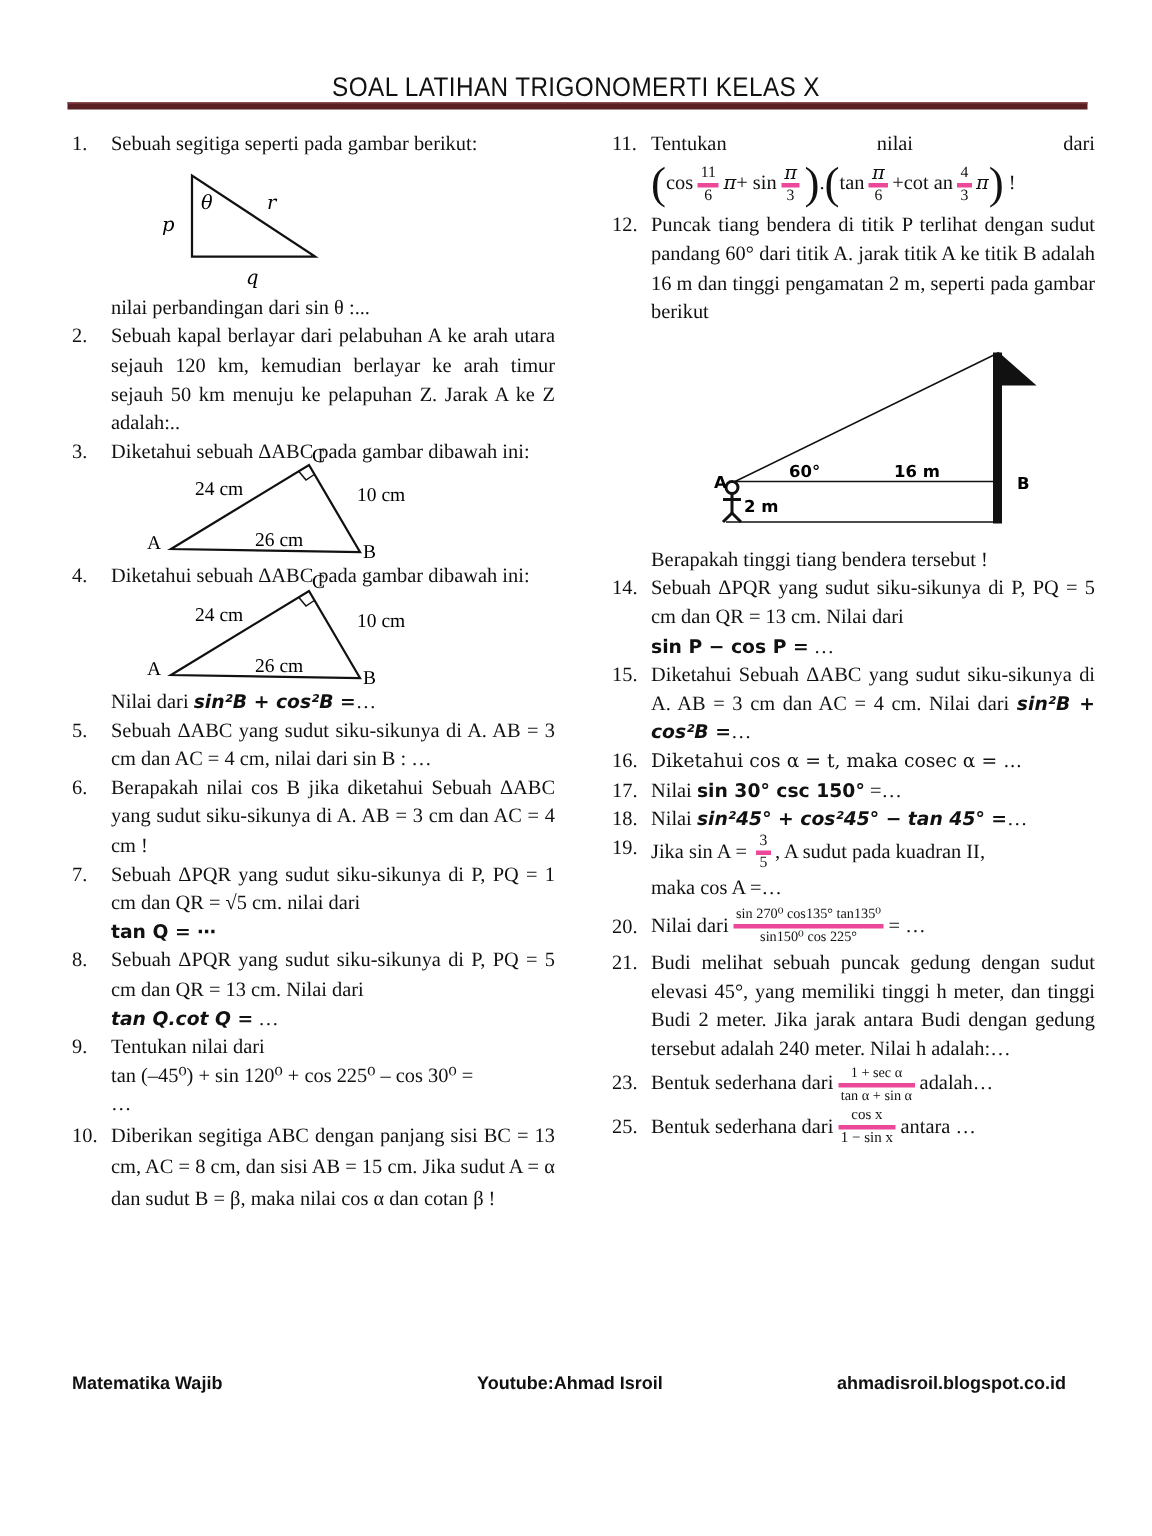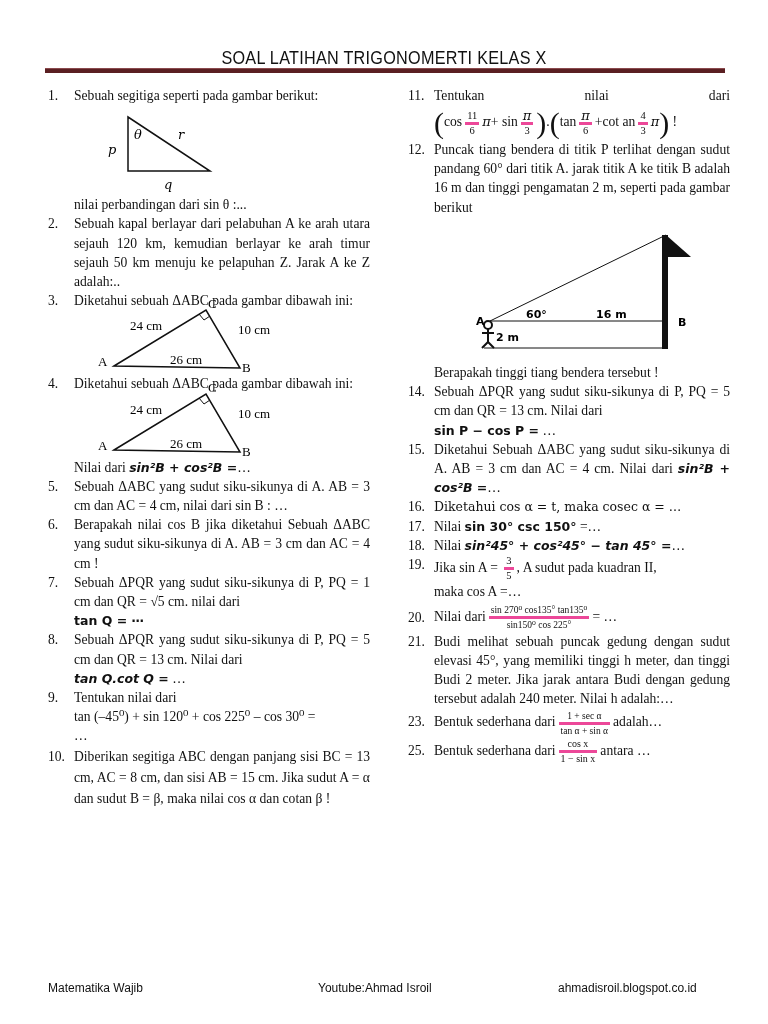--- a/index.html
+++ b/index.html
@@ -17,22 +17,22 @@
   .q .num { position: absolute; left: 0; top: 0; }
   .q p { margin: 0; }
   .math { font-family: "DejaVu Serif", serif; font-style: italic; font-size: 13px; }
   .mathb { font-family: "DejaVu Sans", sans-serif; font-weight: bold; font-size: 12.5px; }
   .mathi { font-family: "DejaVu Sans", sans-serif; font-style: italic; font-weight: bold; font-size: 12.5px; }
   .frac { display: inline-block; vertical-align: middle; text-align: center; font-size: 10.5px; line-height: 12px; margin: 0 3px; }
   .frac .n { display: block; border-bottom: 3px solid #ec4899; padding: 0 2px; }
   .frac .d { display: block; padding: 0 2px; }
   .figure { display: block; margin: 2px 0; }
   .big-paren { font-size: 30px; font-weight: 200; vertical-align: middle; line-height: 34px; }
-  .footer { position: absolute; top: 981px; font-family: "Liberation Sans", "DejaVu Sans", sans-serif;
-            font-size: 12px; transform-origin: left top; }
+  .footer { position: absolute; top: 915px; font-family: "Liberation Sans", "DejaVu Sans", sans-serif;
+            font-size: 12px; transform-origin: left top; font-weight: bold; }
   .f-left { left: 48px; }
   .f-mid { left: 318px; }
   .f-right { left: 558px; }
 </style>
 </head>
 <body>
 
 <div class="title">SOAL LATIHAN TRIGONOMERTI KELAS X</div>
 <div class="rule"></div>
 

